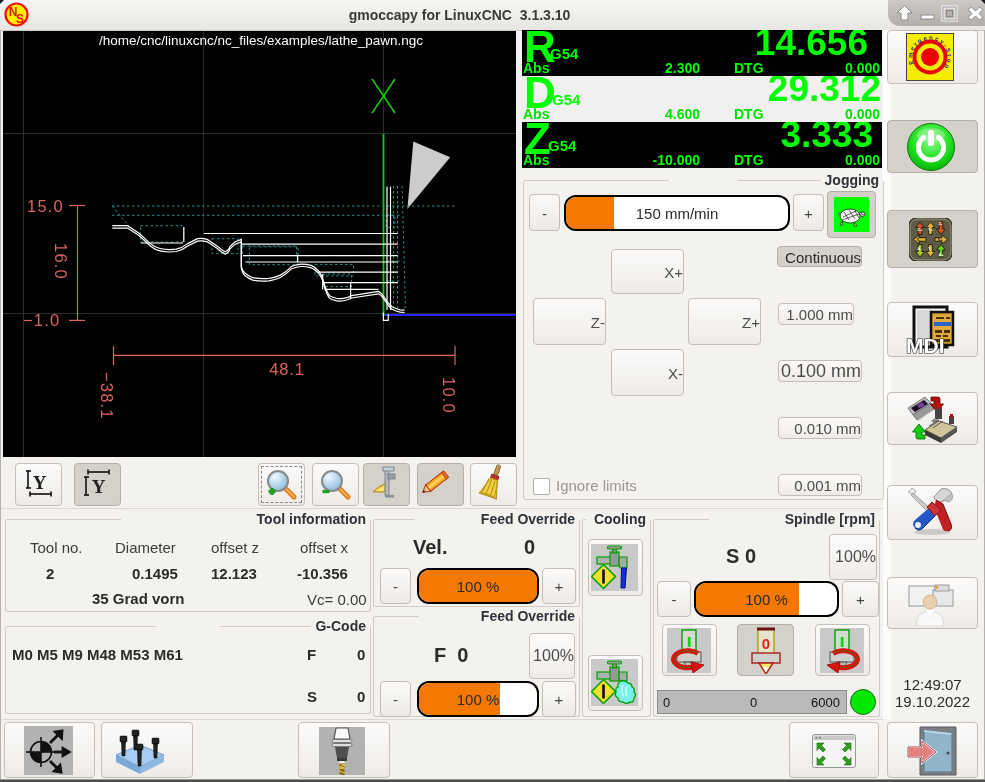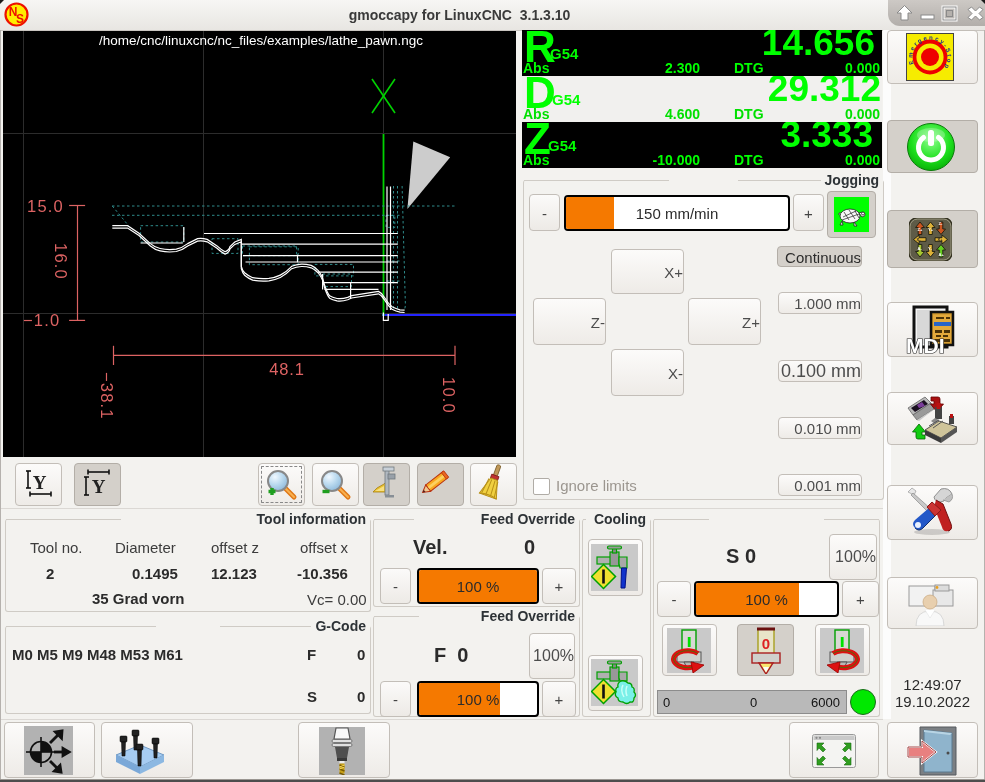--- a/index.html
+++ b/index.html
@@ -13,21 +13,21 @@
   text-align:right;color:#4c4c4c;}
 
 .frame{position:absolute;border:1px solid #cfcbc5;border-radius:3px;box-sizing:border-box;border-top:none;}
 .frame .ftitle{position:absolute;top:-9px;left:0;right:0;text-align:right;}
 .frame .ftitle span{background:#f3f2ef;padding:0 4px;font-weight:bold;font-size:14px;color:#2d3236;}
 .frame .ftl{position:absolute;top:0;left:0;height:1px;background:#cfcbc5;}
 .frame .ftr{position:absolute;top:0;right:0;height:1px;background:#cfcbc5;}
 
 .dro{position:absolute;left:522px;width:360px;height:46px;overflow:hidden;}
 .dro .big{position:absolute;font-weight:bold;color:#00ff00;}
-.spin{position:absolute;background:#fff;border:2px solid #000;border-radius:4px;box-sizing:border-box;overflow:hidden;}
+.spin{position:absolute;background:#fff;border:2px solid #000;border-radius:12px;box-sizing:border-box;overflow:hidden;}
 .spin .fill{position:absolute;left:0;top:0;bottom:0;background:#f57900;}
 .spin .lbl{position:absolute;left:0;right:0;top:50%;transform:translateY(-50%);text-align:center;color:#2b2b2b;}
 .sbtn{position:absolute;background:linear-gradient(#fbfaf9,#edeae6);border:1px solid #c3beb8;border-radius:4px;box-sizing:border-box;color:#444;}
 .sbtn div{position:absolute;left:0;right:0;top:50%;transform:translateY(-50%);text-align:center;}
 </style></head>
 <body>
 
 <div class="abs" id="titlebar" style="left:0;top:0;width:985px;height:30px;
   background:linear-gradient(#f7f6f4,#e8e6e2);border-bottom:1px solid #c9c5c0;">
   <div class="abs" style="left:0;top:0;width:919px;height:30px;text-align:center;
@@ -133,21 +133,21 @@
     <text x="52" y="212" transform="rotate(90,52,212)">16.0</text>
     <text x="98" y="341" transform="rotate(90,98,341)">−38.1</text>
     <text x="440" y="346" transform="rotate(90,440,346)">10.0</text>
   </g>
 </svg>
 </div>
 
 <div class="dro" style="top:30px;background:#000;">
   <div class="big" style="left:2px;top:-8px;font-size:44px;">R</div>
   <div class="big" style="left:28px;top:15px;font-size:15px;">G54</div>
-  <div class="big" style="right:7px;top:-8px;font-size:37px;">14.656</div>
+  <div class="big" style="right:14px;top:-8px;font-size:37px;">14.656</div>
 </div>
 <div class="abs" style="left:522px;top:62px;width:360px;height:14px;background:#000;color:#00ff00;font-weight:bold;font-size:14px;line-height:13px;">
   <span class="abs" style="left:1px;">Abs</span>
     <span class="abs" style="right:182px;">2.300</span>
   <span class="abs" style="left:212px;">DTG</span>
     <span class="abs" style="right:2px;">0.000</span>
 </div>
 <div class="dro" style="top:76px;background:#f1f0ee;">
   <div class="big" style="left:2px;top:-8px;font-size:44px;">D</div>
   <div class="big" style="left:30px;top:15px;font-size:15px;">G54</div>
@@ -210,21 +210,21 @@
   </div>
 <div class="btn" style="left:533px;top:298px;width:73px;height:47px;">
     <div class="lbl" style="font-size:15px;">Z-</div>
   </div>
 <div class="btn" style="left:688px;top:298px;width:73px;height:47px;">
     <div class="lbl" style="font-size:15px;">Z+</div>
   </div>
 <div class="btn" style="left:611px;top:349px;width:73px;height:47px;">
     <div class="lbl" style="font-size:15px;">X-</div>
   </div>
-<div class="btn" style="left:778px;top:292px;width:84px;height:22px;">
+<div class="btn" style="left:778px;top:303px;width:76px;height:22px;">
     <div class="lbl" style="font-size:15px;">1.000 mm</div>
   </div>
 <div class="btn" style="left:778px;top:360px;width:84px;height:22px;">
     <div class="lbl" style="font-size:18px;">0.100 mm</div>
   </div>
 <div class="btn" style="left:778px;top:417px;width:84px;height:22px;">
     <div class="lbl" style="font-size:15px;">0.010 mm</div>
   </div>
 <div class="btn" style="left:778px;top:474px;width:84px;height:22px;">
     <div class="lbl" style="font-size:15px;">0.001 mm</div>
@@ -313,20 +313,21 @@
   <div class="ftl" style="width:3px;"></div>
     <div class="ftr" style="width:3px;"></div>
   <div class="ftitle"><span>Cooling</span></div>
 </div>
 <div class="btn" style="left:588px;top:539px;width:55px;height:57px;"></div>
 <div class="btn" style="left:588px;top:655px;width:55px;height:56px;"></div>
 
 <div class="frame" style="left:653px;top:519px;width:227px;height:198px;">
   <div class="ftl" style="width:55px;"></div>
     <div class="ftr" style="width:55px;"></div>
+  <div class="ftitle"><span>Spindle [rpm]</span></div>
   <div class="abs" style="left:72px;top:26px;font-size:20px;font-weight:bold;color:#2b2b2b;">S 0</div>
 </div>
 <div class="btn" style="left:829px;top:534px;width:48px;height:46px;">
     <div class="lbl" style="font-size:16px;">100%</div>
   </div>
 <div class="sbtn" style="left:657px;top:581px;width:34px;height:36px;">
     <div style="font-size:15px;">-</div>
   </div>
 <div class="spin" style="left:694px;top:581px;width:145px;height:36px;">
   <div class="fill" style="width:103px;"></div>

